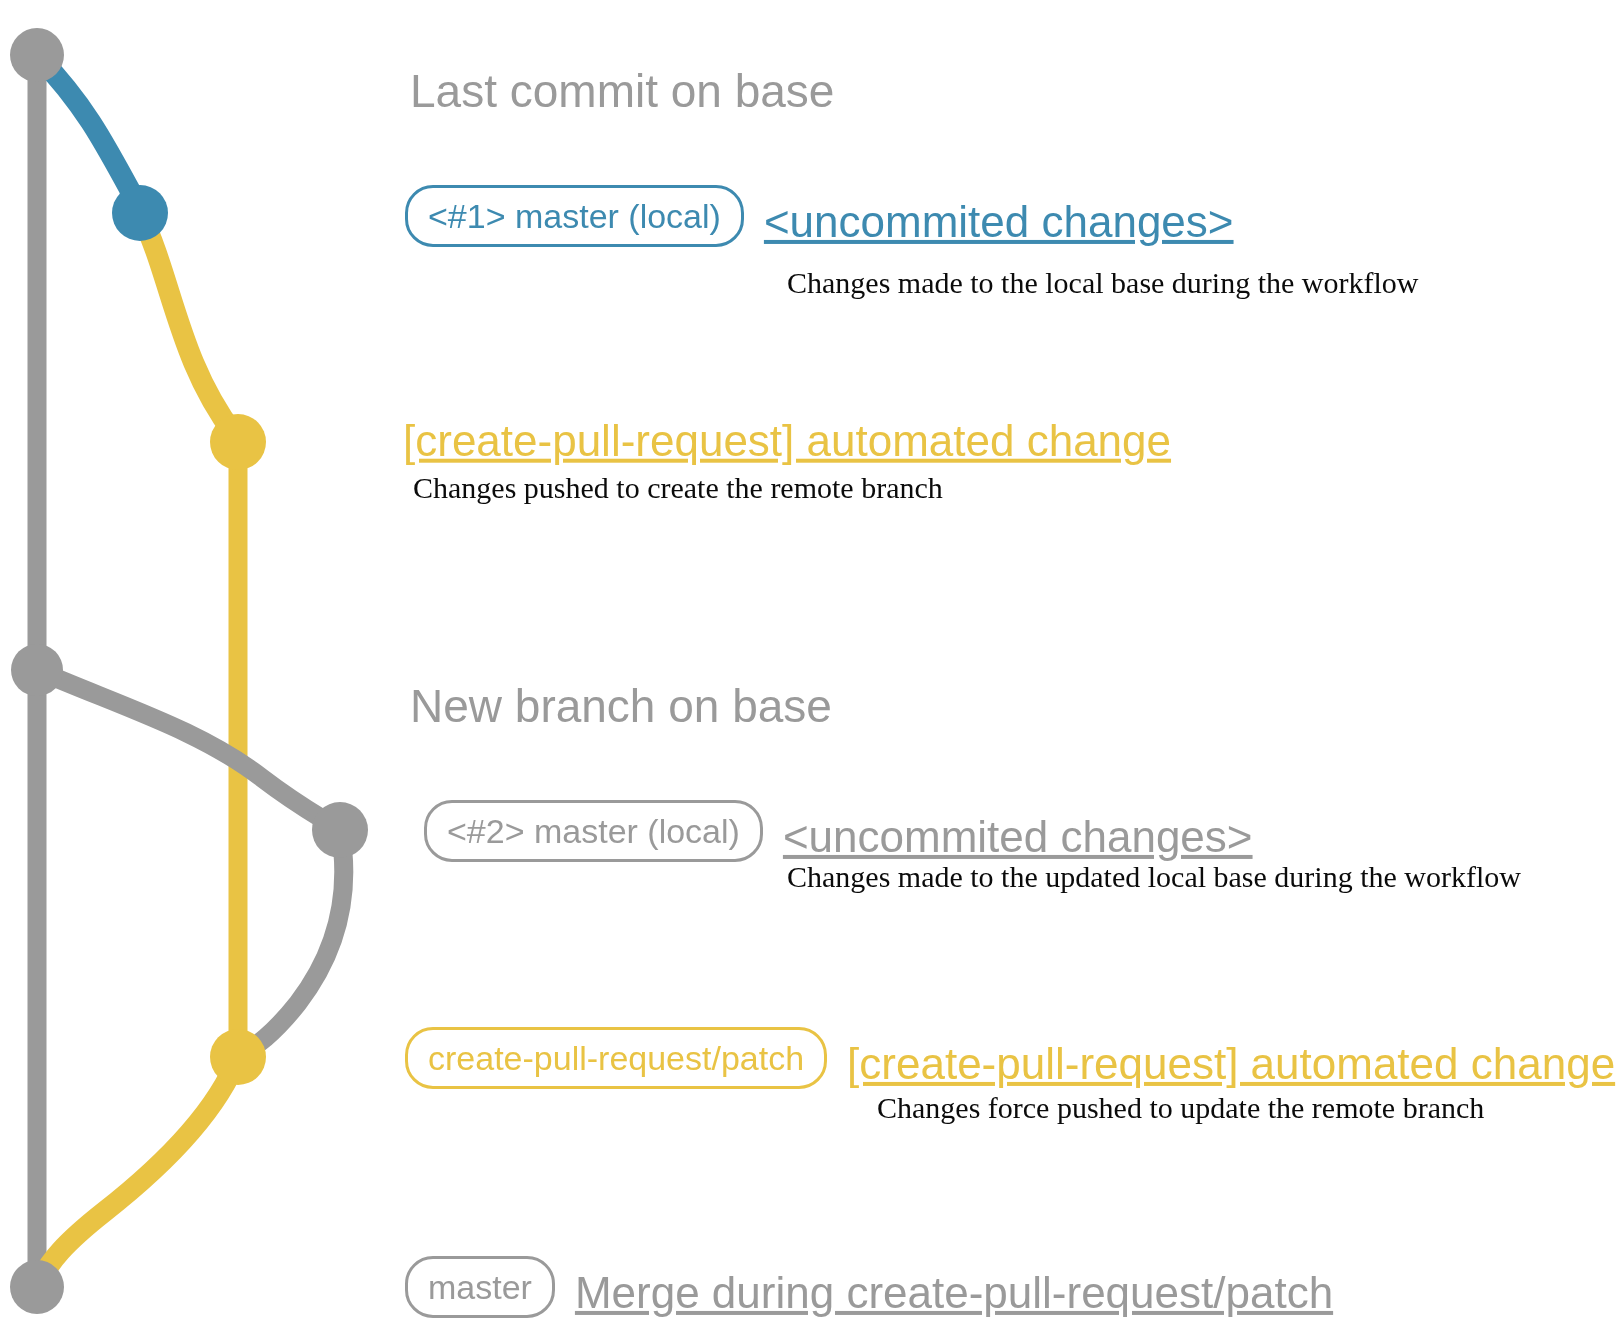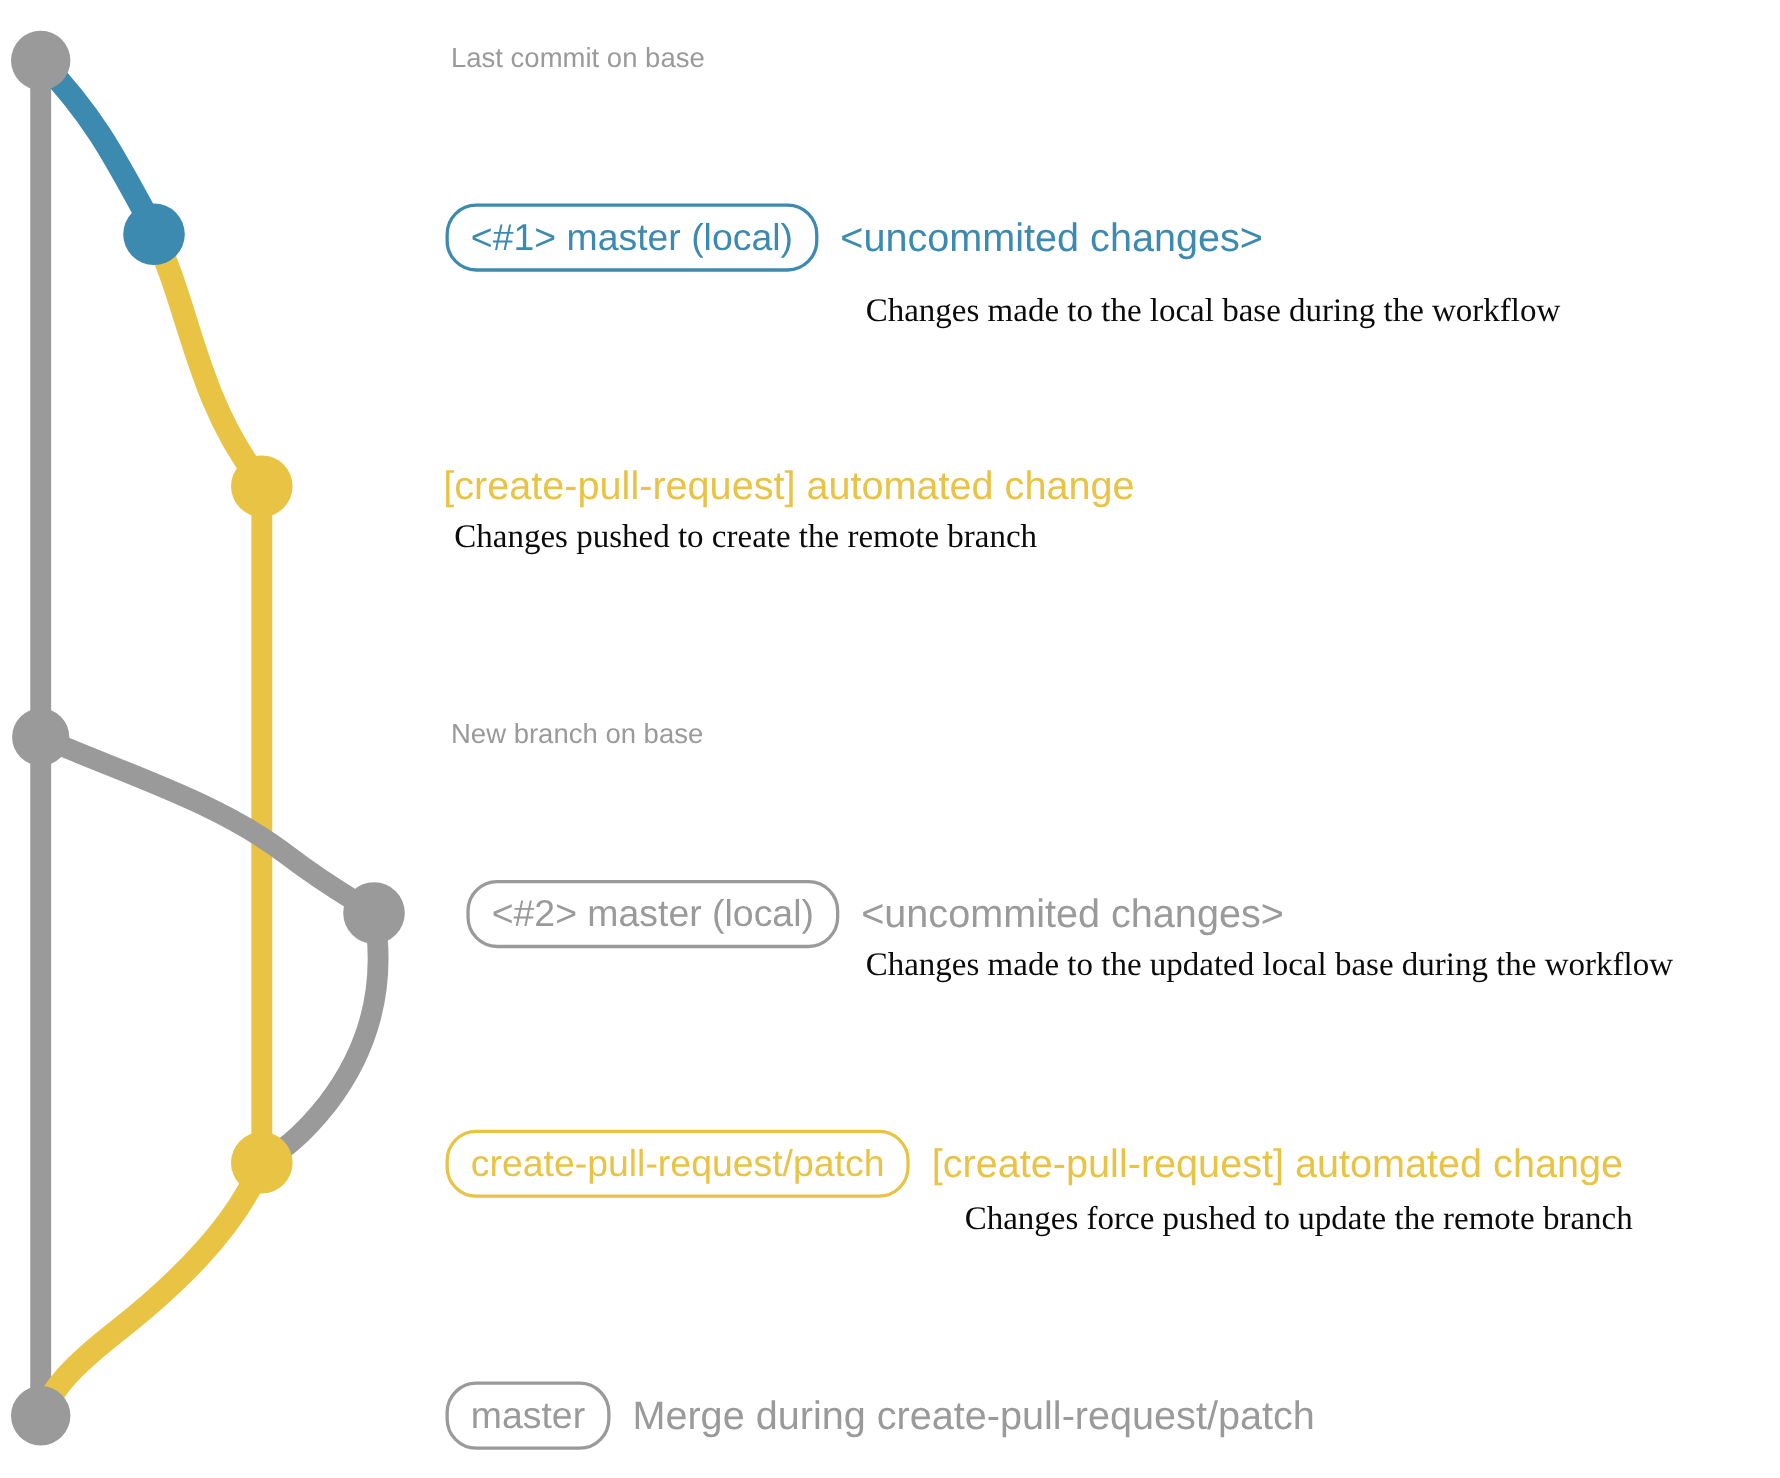--- a/index.html
+++ b/index.html
@@ -2,29 +2,29 @@
 <html style="--c-gray: #9a9a9a; --c-blue: #3d8ab0; --c-yellow: #e9c344; --c-ink: #0b0b0b; --c-bg: #ffffff;"><head>
 <meta charset="utf-8">
 <style>
   html,body{margin:0;padding:0;}
   body{
     width:1618px;height:1344px;position:relative;overflow:hidden;
     background:var(--c-bg,#fff);
     font-family:"Liberation Sans",sans-serif;
   }
   .abs{position:absolute;transform:translateY(-50%);white-space:nowrap;}
-  .flexrow{display:flex;align-items:center;gap:20px;}
+  .flexrow{display:flex;align-items:flex-end;gap:20px;}
   .badge{
     display:inline-flex;align-items:center;
     border:3px solid;border-radius:28px;
     padding:8px 20px;font-size:34px;line-height:1.18;
     background:var(--c-bg,#fff);
   }
-  .sans-lg{font-size:25px;line-height:1.15;}
-  .sans-md{font-size:36px;line-height:1.15;}
+  .sans-lg{font-size:46px;line-height:1.15;margin-top:38px;}
+  .sans-md{font-size:44px;line-height:1.15;text-decoration:underline;}
   .serif-desc{
     font-family:"Liberation Serif",serif;
     font-size:30px;line-height:1.2;color:var(--c-ink,#0b0b0b);
   }
   .c-gray{color:var(--c-gray,#9a9a9a);}
   .c-blue{color:var(--c-blue,#3d8ab0);}
   .c-yellow{color:var(--c-yellow,#e9c344);}
   .b-gray{border-color:var(--c-gray,#9a9a9a);}
   .b-blue{border-color:var(--c-blue,#3d8ab0);}
   .b-yellow{border-color:var(--c-yellow,#e9c344);}

